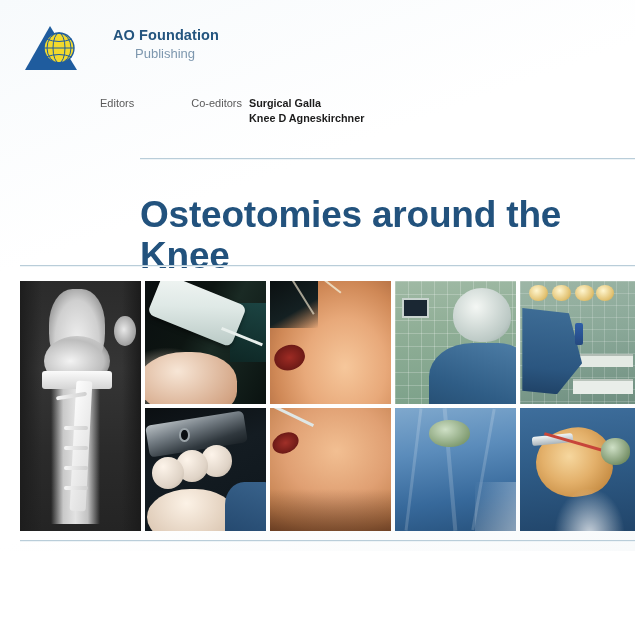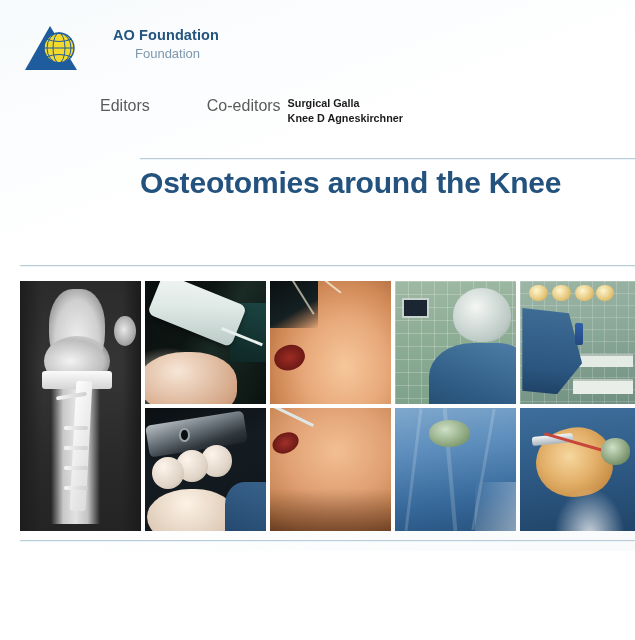--- a/index.html
+++ b/index.html
@@ -32,21 +32,21 @@
   }
 
   
   #editors-block {
     position:absolute; left:100px; top:96px;
     display:flex; width:500px;
   }
   .ed-group { display:flex; align-items:flex-start; }
   .ed-group.second { margin-left:57px; }
   .ed-label {
-    font-size:16px; color:#5a5a5a; font-weight:400;
+    font-size:11px; color:#5a5a5a; font-weight:400;
     padding-top:1px; text-align:right; white-space:nowrap;
   }
   .ed-names { margin-left:7px; }
   .ed-name {
     font-size:10.8px; font-weight:bold; color:#1c1c1c;
     line-height:1.38; white-space:nowrap;
   }
 
   
   .rule { position:absolute; height:2px; }
@@ -59,22 +59,22 @@
     background:linear-gradient(to bottom,#b9cdd9 0 1px,#eef4f7 1px 2px);
   }
   #rule-photos-bottom {
     left:20px; top:540px; width:615px;
     background:linear-gradient(to bottom,#b9cdd9 0 1px,#eef4f7 1px 2px);
   }
 
   
   #title-block { position:absolute; left:140px; top:166px; width:480px; }
   #book-title {
-    font-size:30px; font-weight:bold; color:#22527d;
-    letter-spacing:-.2px; line-height:1.12;
+    font-size:37px; font-weight:bold; color:#22527d;
+    letter-spacing:-.2px; line-height:1.12;margin-top:28px;
   }
   #book-subtitle {
     margin-top:9px;
     font-size:12.4px; font-weight:bold; color:#2b5580;
     letter-spacing:-.1px;
   }
 
   
   #photo-grid {
     position:absolute; left:20px; top:281px;
@@ -384,21 +384,21 @@
       <g stroke="#1f5c9e" stroke-width="1" fill="none">
         <ellipse cx="36" cy="24" rx="6" ry="15"></ellipse>
         <ellipse cx="36" cy="24" rx="12" ry="15"></ellipse>
         <line x1="21" y1="24" x2="51" y2="24"></line>
         <path d="M23,15 Q36,20 49,15"></path>
         <path d="M23,33 Q36,28 49,33"></path>
       </g>
     </svg>
     <div id="ao-wordmark">
       <div id="ao-name">AO Foundation</div>
-      <div id="ao-sub">Foundation</div>
+      <div id="ao-sub">Publishing</div>
     </div>
   </div>
 
   <div id="editors-block">
     <div class="ed-group">
       <div class="ed-label">Editors</div>
     </div>
     <div class="ed-group second">
       <div class="ed-label">Co-editors</div>
       <div class="ed-names">

